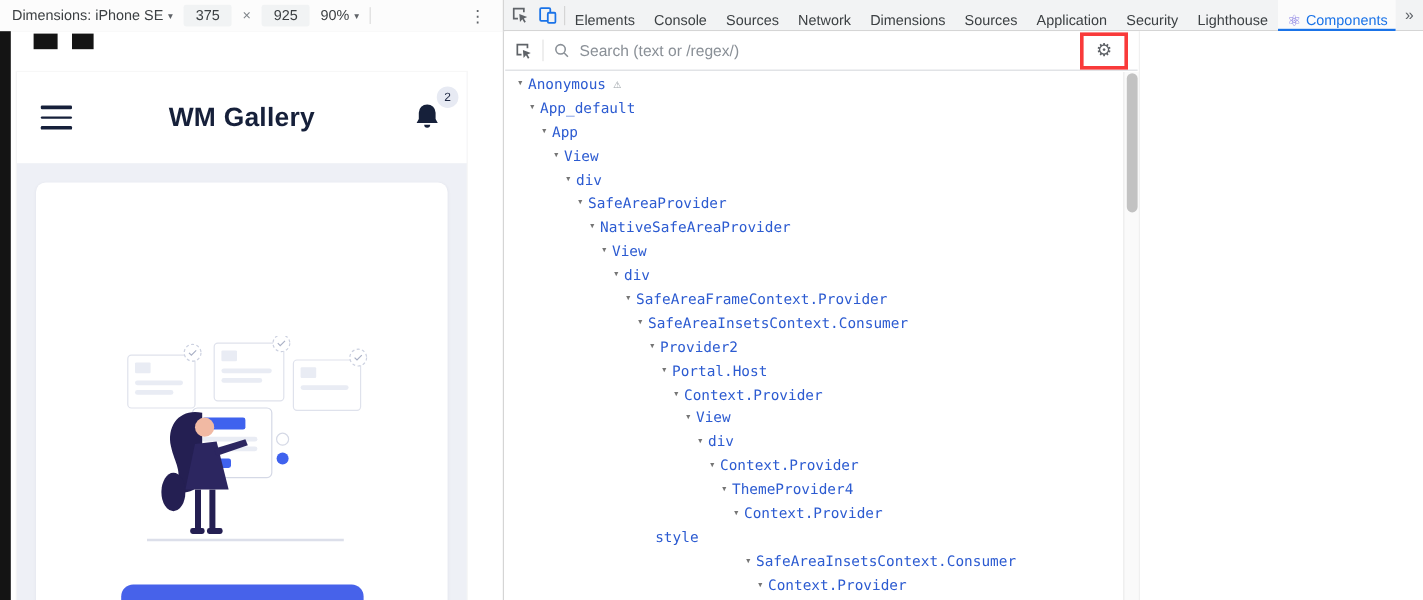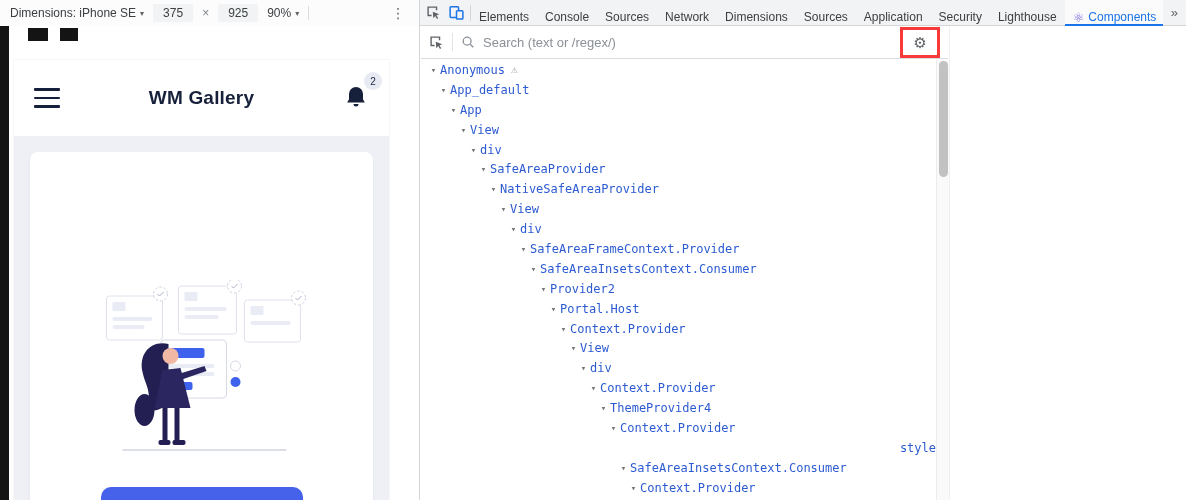--- a/index.html
+++ b/index.html
@@ -34,21 +34,21 @@
   .page-area { position:absolute; left:0; top:26px; width:420px; height:474px;
     background:#ffffff; border-right:1px solid #d5d5d5; }
   .edge-strip { position:absolute; left:0; top:0; width:9px; height:474px; background:#141414; }
   .artifact1 { position:absolute; left:28px; top:2px; width:20px; height:13px; background:#141414; }
   .artifact2 { position:absolute; left:60px; top:2px; width:18px; height:13px; background:#141414; }
 
   .app { position:absolute; left:14px; top:34px; width:375px; height:440px;
     background:#eef0f6; overflow:hidden; box-shadow:0 0 0 1px rgba(0,0,0,0.03); }
   .app-header { position:relative; height:76px; background:#fff;
     display:flex; align-items:center; padding:0 20px; }
-  .app-title { position:absolute; left:0; right:0; text-align:center; font-size:19px;
+  .app-title { position:absolute; left:0; right:0; text-align:center; font-size:22px;
     font-weight:bold; color:#16203a; letter-spacing:.2px; }
   .hamburger { width:26px; display:flex; flex-direction:column; gap:6px; z-index:2; cursor:pointer; }
   .hamburger span { display:block; height:2.5px; background:#16203a; border-radius:1px; }
   .bell-wrap { margin-left:auto; position:relative; width:24px; height:26px; z-index:2; }
   .badge { position:absolute; top:-13px; right:-13px; width:18px; height:18px; border-radius:50%;
     background:#e7eaf3; color:#1c2540; font-size:10px; display:flex; align-items:center;
     justify-content:center; }
 
   .card { position:absolute; left:16px; top:92px; width:343px; height:400px; background:#fff;
     border-radius:8px; box-shadow:0 1px 3px rgba(25,35,70,.06); }
@@ -322,21 +322,21 @@
           <span class="tree-label">Context.Provider</span>
         </div>
         <div class="tree-row" style="padding-left: 176px;">
           <span class="tri">▾</span>
           <span class="tree-label">ThemeProvider4</span>
         </div>
         <div class="tree-row" style="padding-left: 186px;">
           <span class="tri">▾</span>
           <span class="tree-label">Context.Provider</span>
         </div>
-        <div class="tree-row" style="padding-left: 80px; justify-content: flex-end;">
+        <div class="tree-row" style="padding-left: 112px;">
           <span class="tri"></span>
           <span class="tree-label">style</span>
         </div>
         <div class="tree-row" style="padding-left: 196px;">
           <span class="tri">▾</span>
           <span class="tree-label">SafeAreaInsetsContext.Consumer</span>
         </div>
         <div class="tree-row" style="padding-left: 206px;">
           <span class="tri">▾</span>
           <span class="tree-label">Context.Provider</span>

